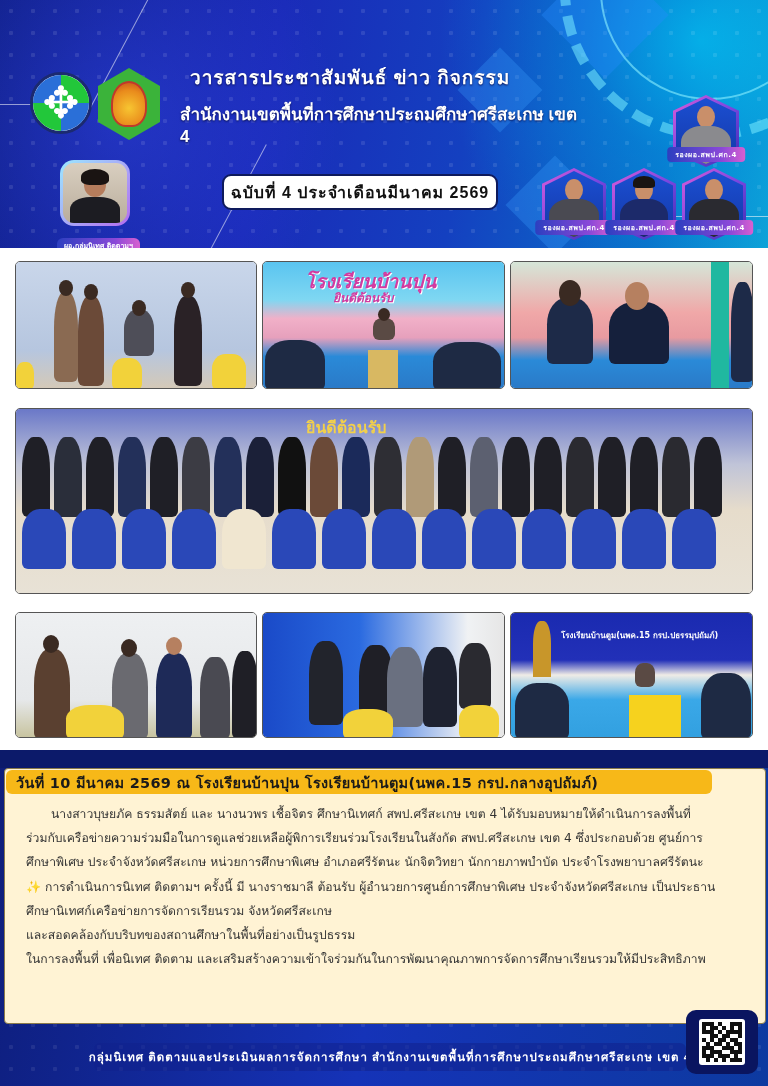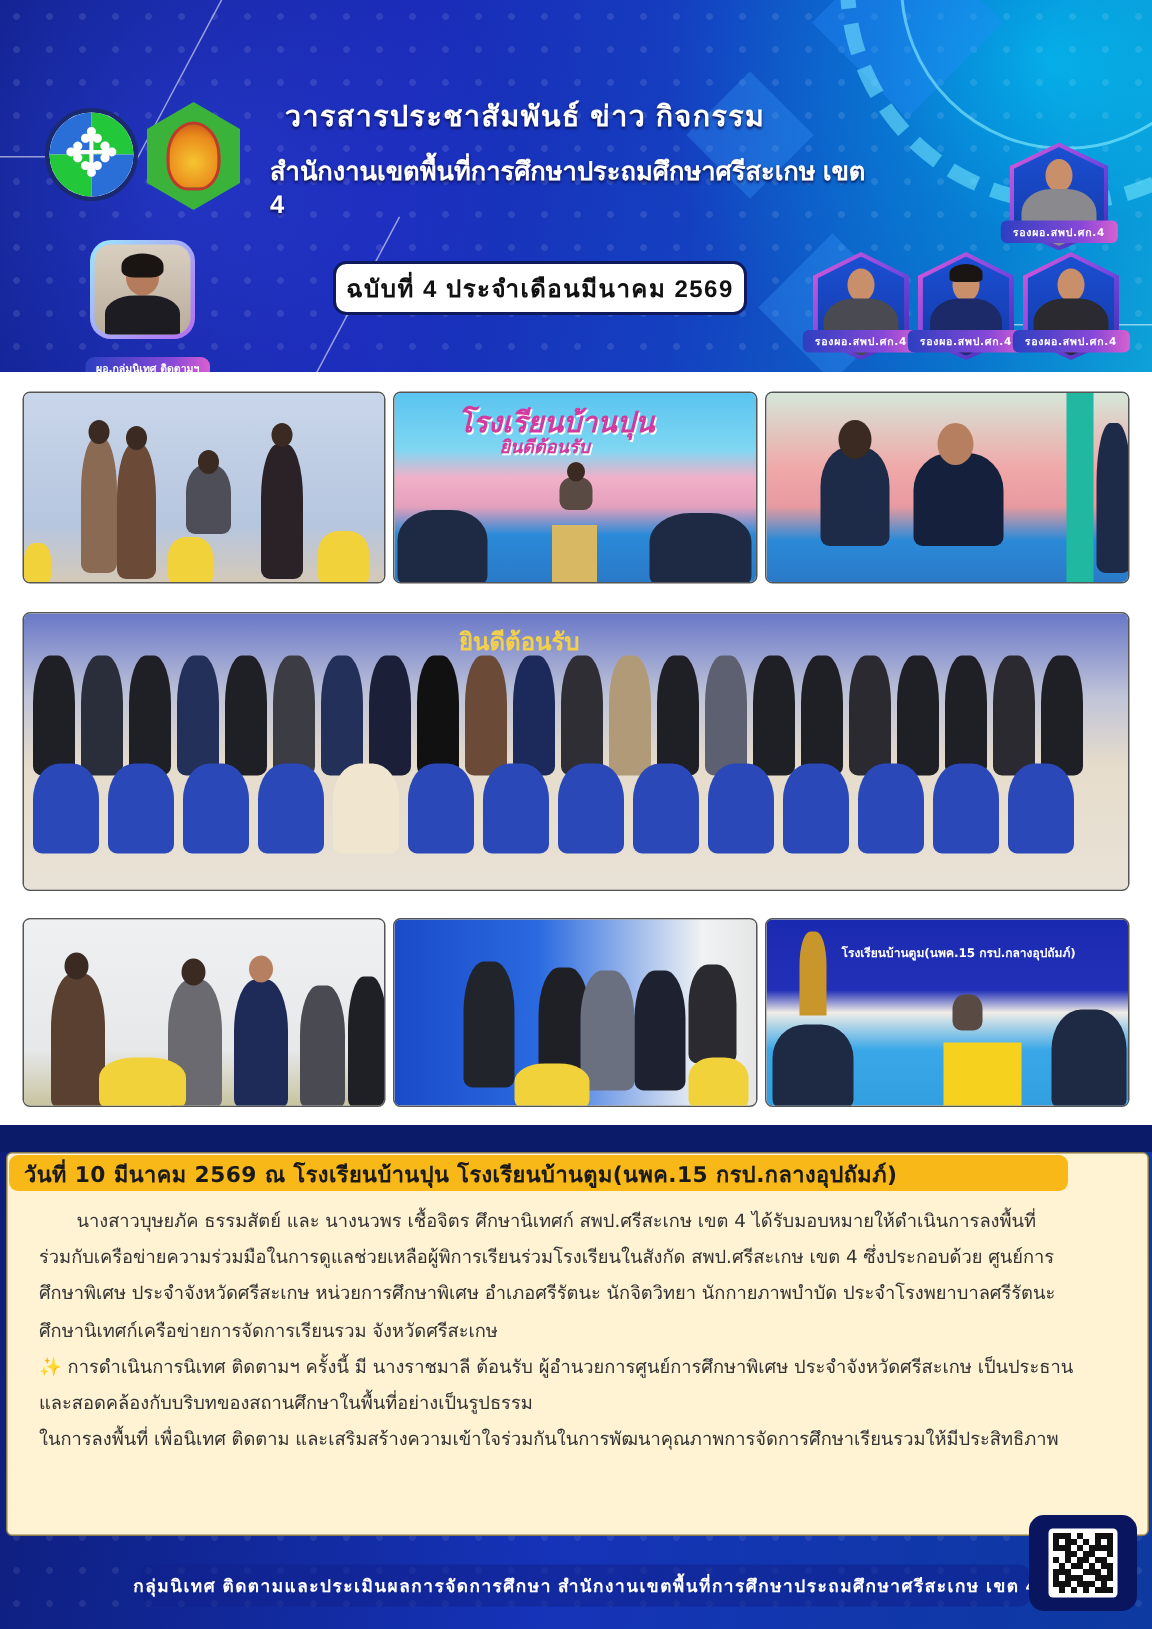--- a/index.html
+++ b/index.html
@@ -334,39 +334,39 @@
     <div class="fig" style="left:46px;top:28px;width:34px;height:84px;background:#22242c;"></div>
     <div class="fig" style="left:96px;top:32px;width:34px;height:80px;background:#1f1f26;"></div>
     <div class="fig" style="left:124px;top:34px;width:36px;height:80px;background:#6a7080;"></div>
     <div class="fig" style="left:160px;top:34px;width:34px;height:80px;background:#1e2230;"></div>
     <div class="fig" style="left:196px;top:30px;width:32px;height:66px;background:#2a2a30;"></div>
     <div class="fig" style="left:80px;top:96px;width:50px;height:30px;background:#f2d23a;"></div>
     <div class="fig" style="left:196px;top:92px;width:40px;height:34px;background:#f2d23a;"></div>
   </div>
   <div class="photo" style="left:510px;top:364px;width:243px;height:126px;">
     <div class="scene" style="background:linear-gradient(180deg,#1a2ab0 0%,#2230b8 38%,#f0ece6 50%,#3aa8e8 70%,#32a0e0 100%);"></div>
-    <div class="banner-text" style="left:50px;top:16px;font-size:8px;color:#fff;font-style:normal;font-family:'DejaVu Sans',sans-serif;text-shadow:none;white-space:nowrap;">โรงเรียนบ้านตูม(นพค.15 กรป.กลางอุปถัมภ์)</div>
+    <div class="banner-text" style="left:50px;top:16px;font-size:8px;color:#fff;font-style:normal;font-family:'DejaVu Sans',sans-serif;text-shadow:none;white-space:nowrap;">โรงเรียนบ้านตูม(นพค.15 กรป.ปธรรมุปถัมภ์)</div>
     <div class="fig" style="left:22px;top:8px;width:18px;height:56px;background:#c8962a;border-radius:40% 40% 0 0;"></div>
     <div class="fig" style="left:118px;top:82px;width:52px;height:44px;background:#f6d21e;border-radius:0;"></div>
     <div class="fig" style="left:124px;top:50px;width:20px;height:24px;background:#5a4a44;"></div>
     <div class="fig" style="left:4px;top:70px;width:54px;height:56px;background:#1e2a44;"></div>
     <div class="fig" style="left:190px;top:60px;width:50px;height:66px;background:#1e2a44;"></div>
   </div>
 </div>
 
 <div class="article-band"></div>
 <div class="article-topbar"></div>
 <div class="article-card"></div>
 <div class="article-heading">วันที่ 10 มีนาคม 2569 ณ โรงเรียนบ้านปุน โรงเรียนบ้านตูม(นพค.15 กรป.กลางอุปถัมภ์)</div>
 <div class="article-body">
   <p class="indent">นางสาวบุษยภัค ธรรมสัตย์  และ นางนวพร เชื้อจิตร ศึกษานิเทศก์ สพป.ศรีสะเกษ เขต 4 ได้รับมอบหมายให้ดำเนินการลงพื้นที่</p>
   <p>ร่วมกับเครือข่ายความร่วมมือในการดูแลช่วยเหลือผู้พิการเรียนร่วมโรงเรียนในสังกัด สพป.ศรีสะเกษ เขต 4 ซึ่งประกอบด้วย ศูนย์การ</p>
   <p>ศึกษาพิเศษ ประจำจังหวัดศรีสะเกษ หน่วยการศึกษาพิเศษ อำเภอศรีรัตนะ นักจิตวิทยา นักกายภาพบำบัด ประจำโรงพยาบาลศรีรัตนะ</p>
+  <p><span class="sparkle">✨</span><span> การดำเนินการนิเทศ ติดตามฯ ครั้งนี้ มี นางราชมาลี ต้อนรับ ผู้อำนวยการศูนย์การศึกษาพิเศษ ประจำจังหวัดศรีสะเกษ เป็นประธาน</span></p>
   <p>ศึกษานิเทศก์เครือข่ายการจัดการเรียนรวม จังหวัดศรีสะเกษ</p>
-  <p><span class="sparkle">✨</span><span> การดำเนินการนิเทศ ติดตามฯ ครั้งนี้ มี นางราชมาลี ต้อนรับ ผู้อำนวยการศูนย์การศึกษาพิเศษ ประจำจังหวัดศรีสะเกษ เป็นประธาน</span></p>
   <p>และสอดคล้องกับบริบทของสถานศึกษาในพื้นที่อย่างเป็นรูปธรรม</p>
   <p>ในการลงพื้นที่ เพื่อนิเทศ ติดตาม และเสริมสร้างความเข้าใจร่วมกันในการพัฒนาคุณภาพการจัดการศึกษาเรียนรวมให้มีประสิทธิภาพ</p>
 </div>
 
 <div class="footer-text">กลุ่มนิเทศ ติดตามและประเมินผลการจัดการศึกษา สำนักงานเขตพื้นที่การศึกษาประถมศึกษาศรีสะเกษ เขต 4</div>
 <div class="qr-wrap">
   <div class="qr">
     <span></span>
       <span></span>
       <span></span>

